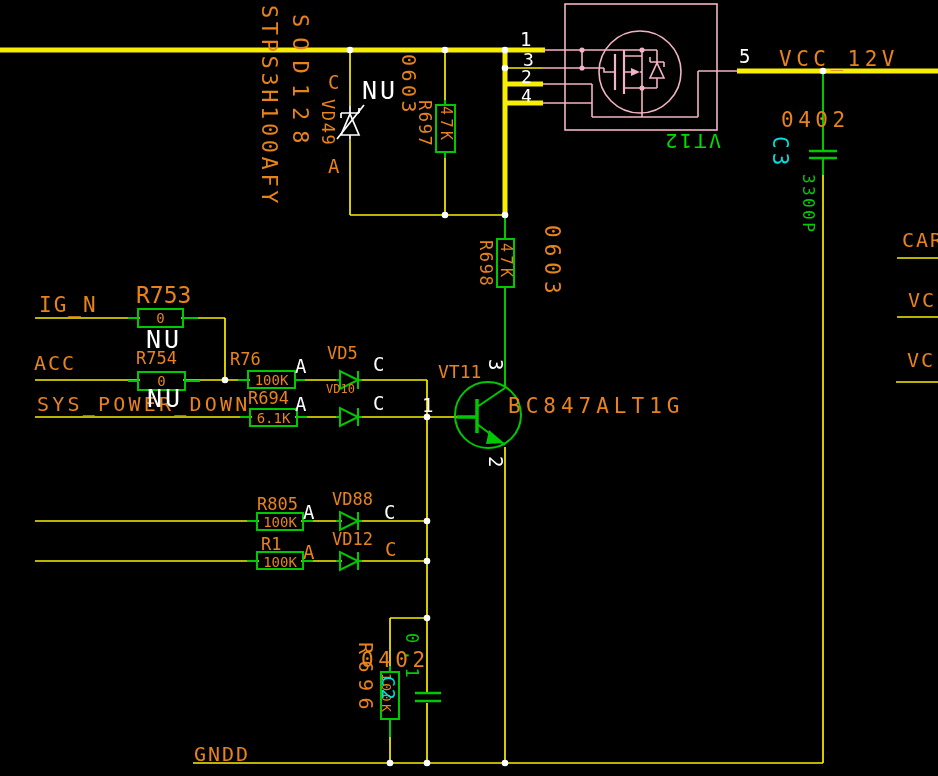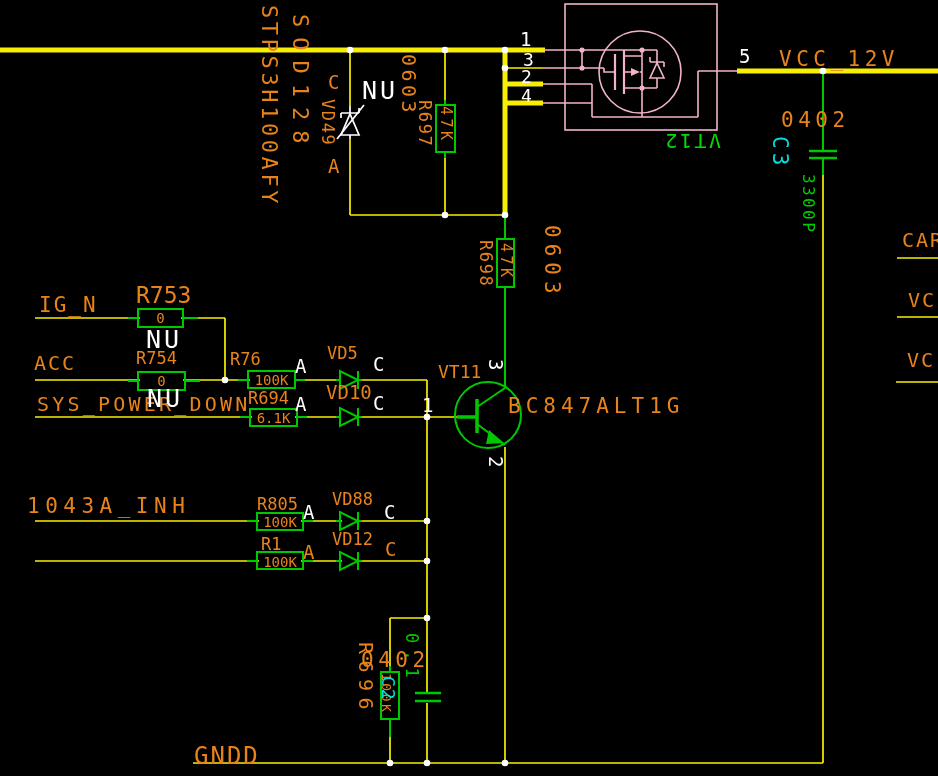--- a/index.html
+++ b/index.html
@@ -134,34 +134,33 @@
     <circle cx="427" cy="763" r="3.3"></circle>
         <circle cx="505" cy="763" r="3.3"></circle>
         <circle cx="823" cy="71" r="3.3"></circle>
   </g>
 </svg>
 
 <div class="lbl o" style="left:779px;top:49px;font-size:21px;letter-spacing:4.5px">VCC_12V</div>
 <div class="lbl o" style="left:39px;top:295px;font-size:21px;letter-spacing:2px">IG_N</div>
 <div class="lbl o" style="left:34px;top:353px;font-size:20px;letter-spacing:2px">ACC</div>
 <div class="lbl o" style="left:37px;top:394px;font-size:20px;letter-spacing:3.2px">SYS_POWER_DOWN</div>
-<div class="lbl o" style="left:27px;top:496px;font-size:21px;letter-spacing:5.5px">1043A_INH</div>
-<div class="lbl o" style="left:194px;top:744px;font-size:24px;letter-spacing:2px">GNDD</div>
+<div class="lbl o" style="left:194px;top:744px;font-size:20px;letter-spacing:2px">GNDD</div>
 <div class="lbl o" style="left:902px;top:230px;font-size:20px;letter-spacing:2px">CAR</div>
 <div class="lbl o" style="left:908px;top:290px;font-size:20px;letter-spacing:2px">VC</div>
 <div class="lbl o" style="left:907px;top:350px;font-size:20px;letter-spacing:2px">VC</div>
 
 <div class="lbl o" style="left:136px;top:284px;font-size:23px">R753</div>
 <div class="lbl o" style="left:136px;top:350px;font-size:17px">R754</div>
 <div class="lbl o" style="left:230px;top:351px;font-size:17px">R76</div>
 <div class="lbl o" style="left:248px;top:390px;font-size:17px">R694</div>
 <div class="lbl o" style="left:257px;top:496px;font-size:17px">R805</div>
 <div class="lbl o" style="left:261px;top:536px;font-size:17px">R1</div>
 <div class="lbl o" style="left:327px;top:345px;font-size:17px">VD5</div>
-<div class="lbl o" style="left:326px;top:383px;font-size:19px">VD10</div>
+<div class="lbl o" style="left:326px;top:383px;font-size:12px">VD10</div>
 <div class="lbl o" style="left:332px;top:491px;font-size:17px">VD88</div>
 <div class="lbl o" style="left:332px;top:531px;font-size:17px">VD12</div>
 <div class="lbl o" style="left:438px;top:363px;font-size:18px">VT11</div>
 <div class="lbl o" style="left:508px;top:396px;font-size:21px;letter-spacing:5px">BC847ALT1G</div>
 <div class="lbl gn flip ctr" style="left:661px;top:131px;width:62px;font-size:20px;letter-spacing:2.5px">VT12</div>
 
 <div class="lbl o ctr" style="left:138px;top:311px;width:45px;font-size:14px">0</div>
 <div class="lbl o ctr" style="left:138px;top:374px;width:47px;font-size:14px">0</div>
 <div class="lbl o ctr" style="left:248px;top:373px;width:47px;font-size:14px">100K</div>
 <div class="lbl o ctr" style="left:250px;top:411px;width:47px;font-size:14px">6.1K</div>

